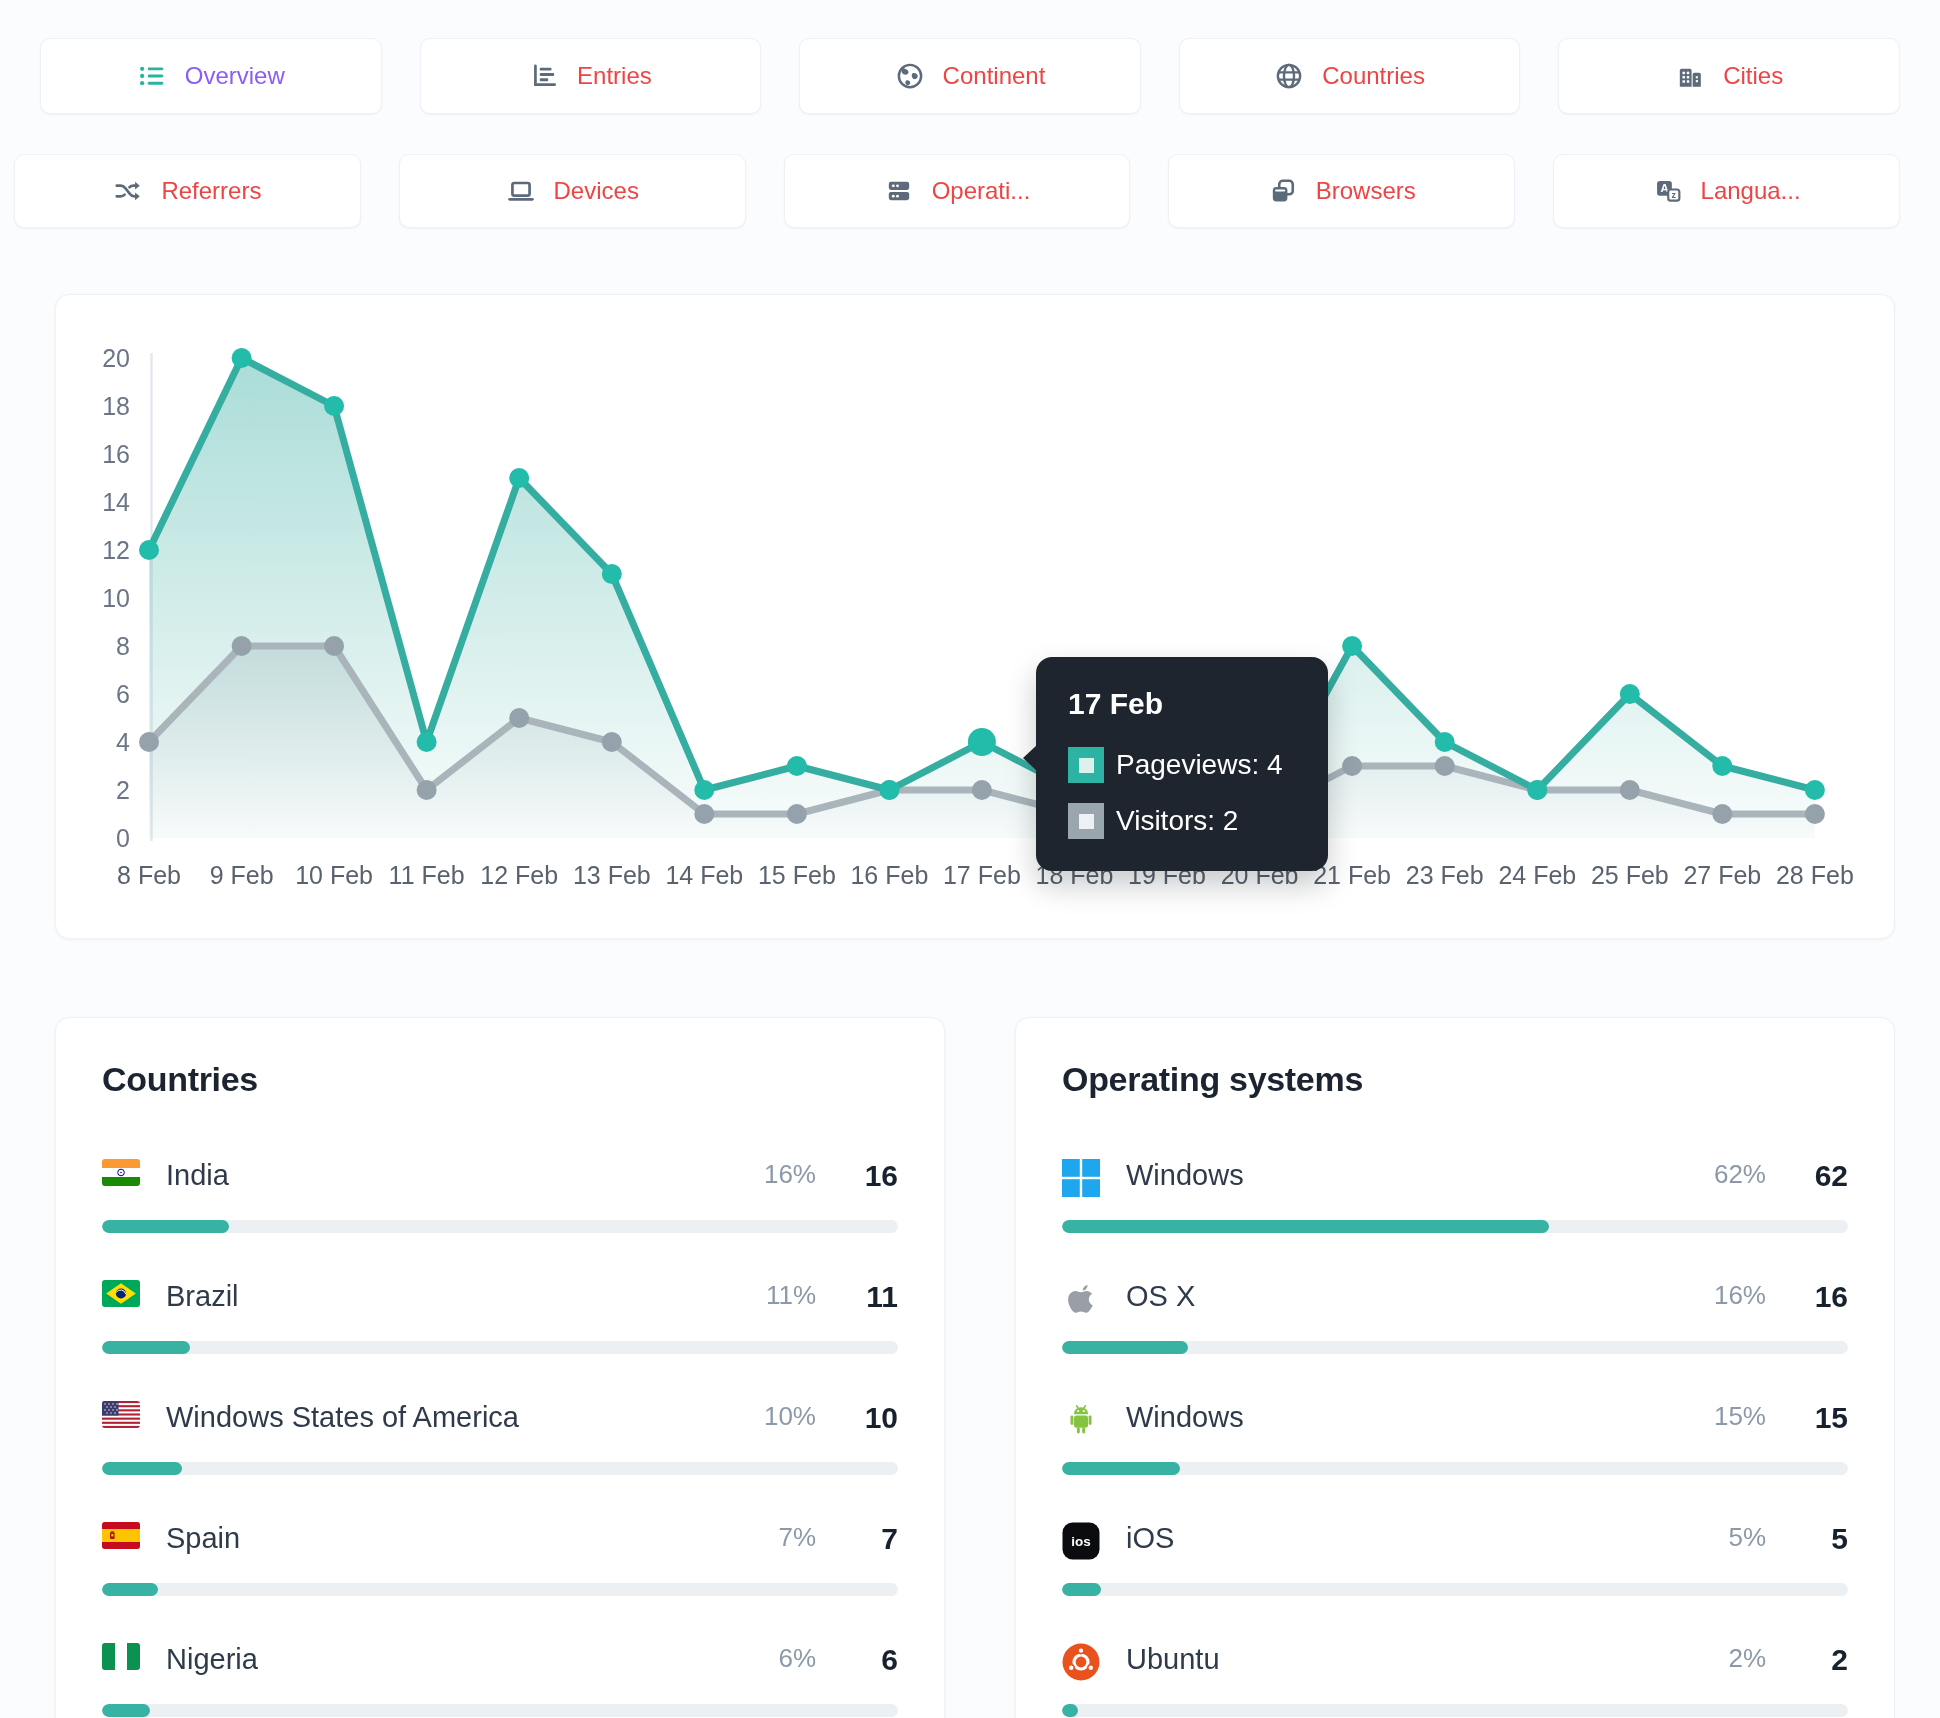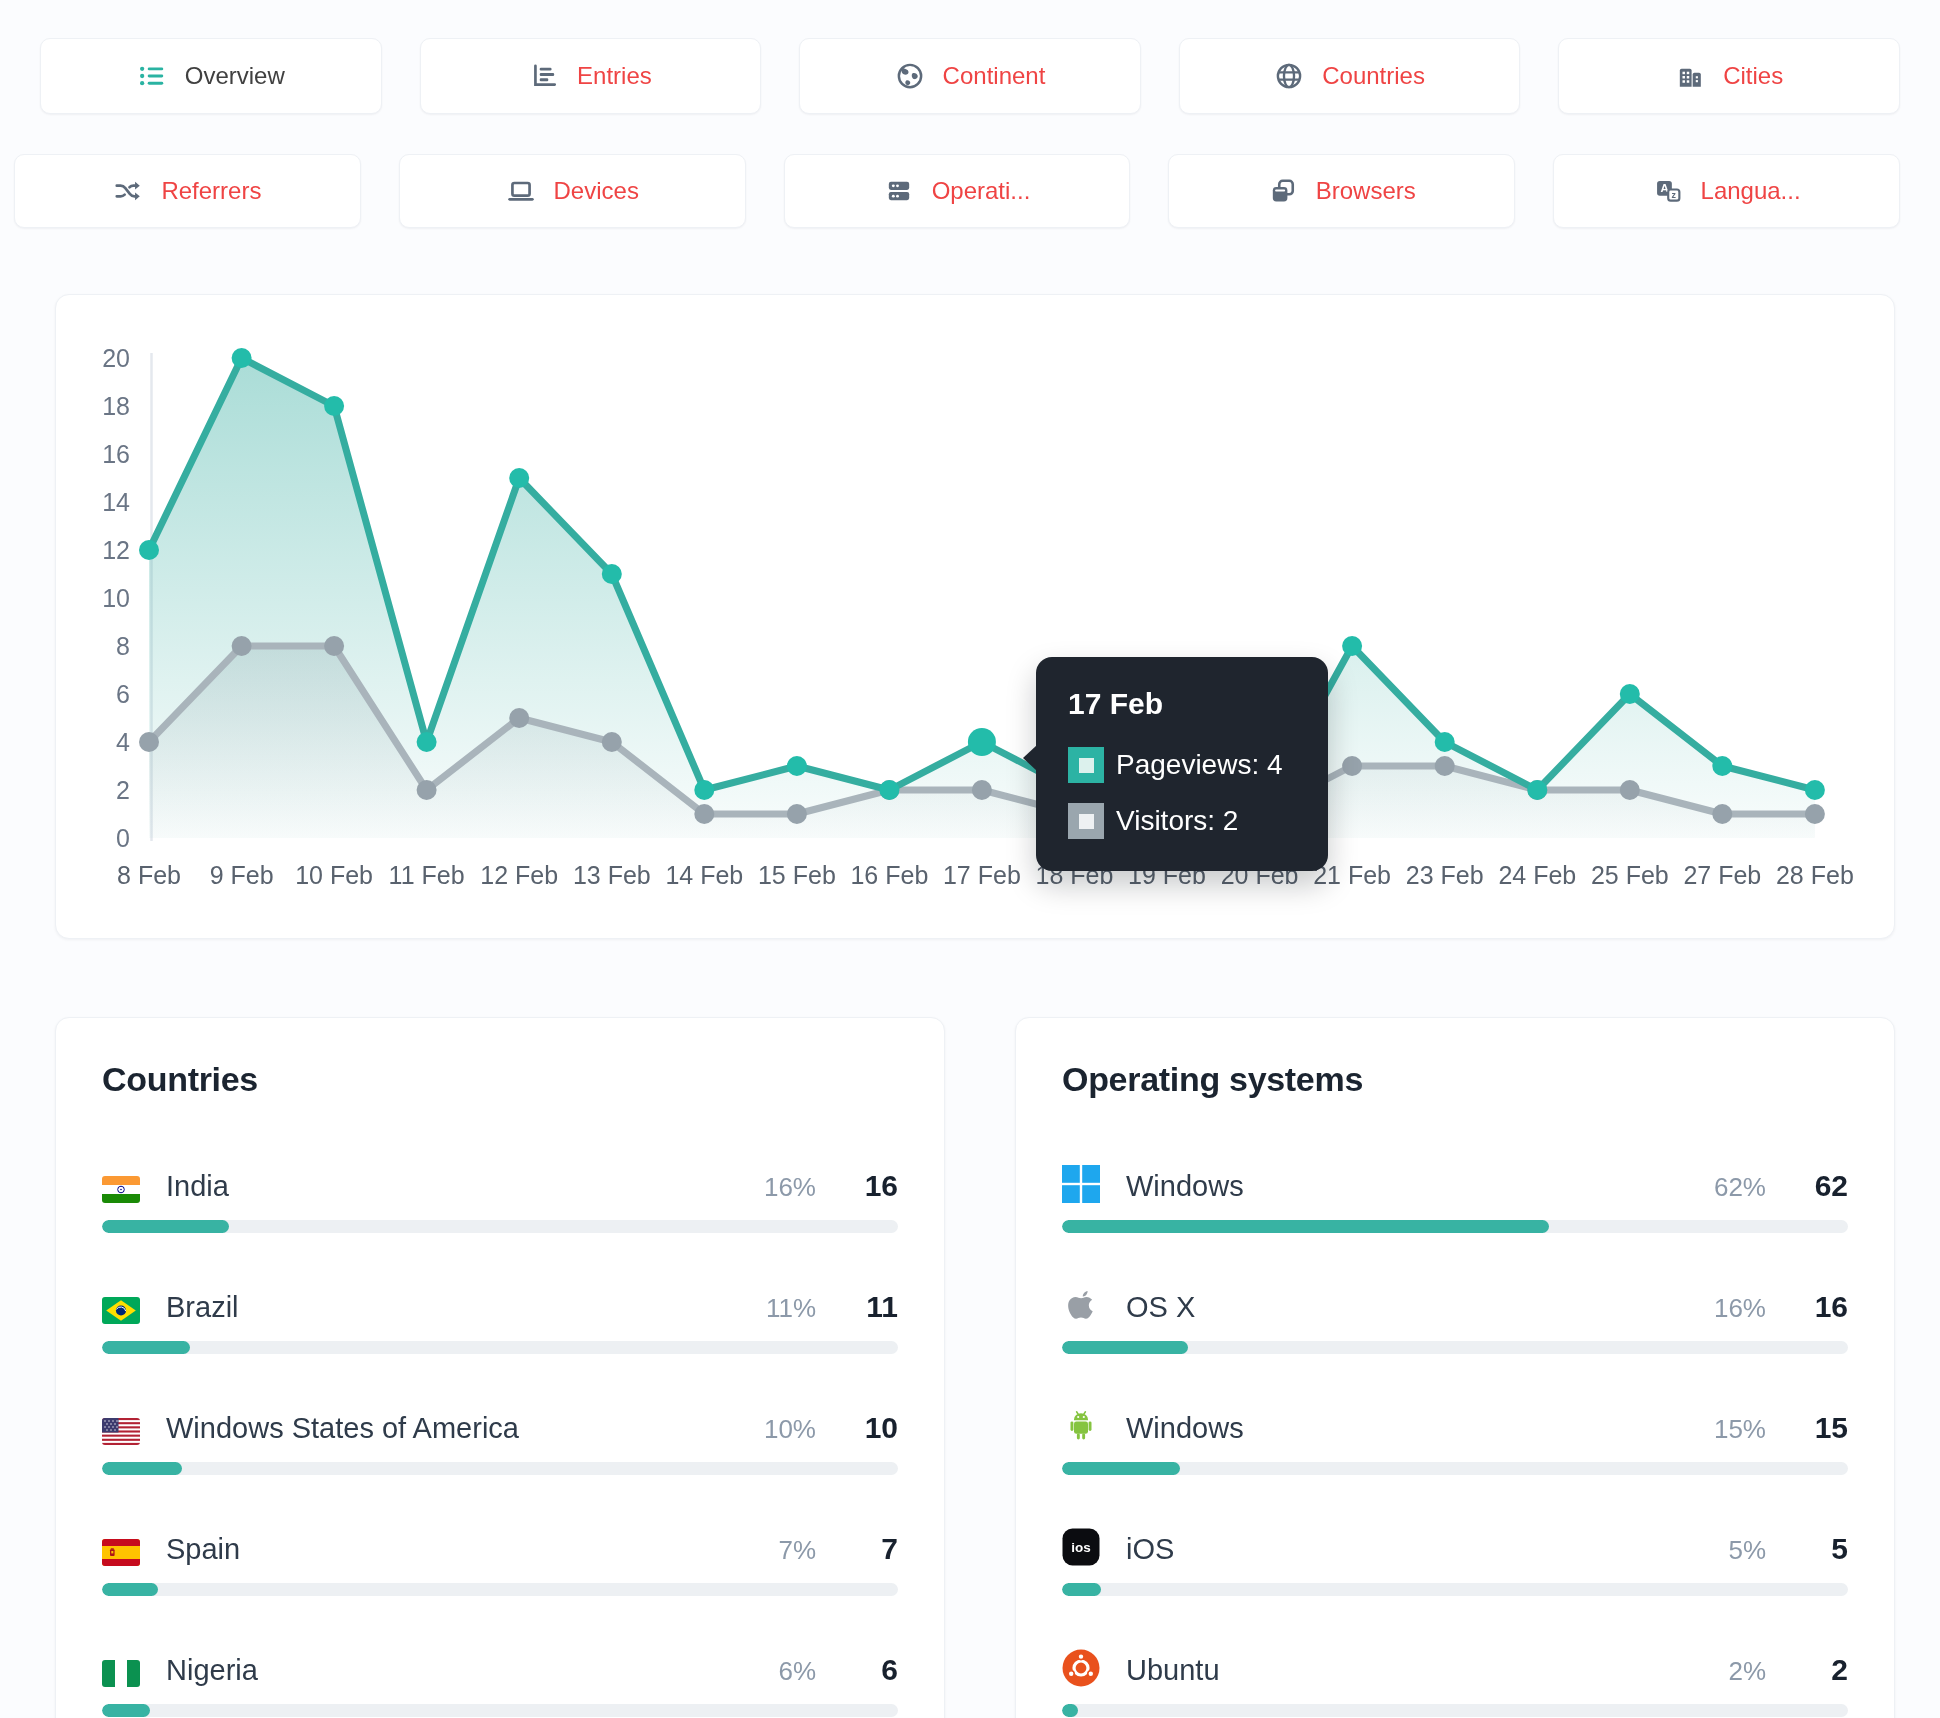--- a/index.html
+++ b/index.html
@@ -15,21 +15,21 @@
   .tabs-row.second { margin-top:40px;padding-left:14px; }
   .tab {
     flex:1; height:76px; background:#ffffff;
     border:1px solid #eef1f5; border-radius:10px;
     box-shadow:0 1px 2px rgba(16,24,40,.05);
     display:flex; align-items:center; justify-content:center; gap:18px;
     font-size:24px; font-weight:500; color:#ef4444; cursor:pointer;
     white-space:nowrap;
   }
   .tabs-row.second .tab { height:74px; }
-  .tab.active { color:#404040; }
+  .tab.active { color:#8b5cf6; }
   .tab-icon { display:flex; width:30px; height:30px; }
   .tab-icon svg { width:30px; height:30px; }
 
   
   .chart-card {
     position:relative; margin:66px 45px 0 55px;
     width:1840px; height:645px;
     background:#ffffff; border:1px solid #eef1f5; border-radius:14px;
     box-shadow:0 1px 3px rgba(16,24,40,.05);
   }
@@ -59,21 +59,21 @@
     box-shadow:0 1px 3px rgba(16,24,40,.05);
     padding:42px 46px; height:840px;
   }
   .stat-card.countries { width:890px; }
   .stat-card.os { width:880px; }
   .stat-card h2 {
     margin:0 0 60px 0; font-size:34px; font-weight:700; color:#1b2430;
     letter-spacing:-0.3px;
   }
   .srow { margin-bottom:47px; }
-  .srow-top { display:flex; align-items:flex-end; height:44px; }
+  .srow-top { display:flex; align-items:flex-start; height:44px; }
   .srow-icon { width:40px; margin-right:24px; display:flex; align-items:center; flex:none; }
   .flag { width:38px; height:27px; border-radius:3px; overflow:hidden; display:flex;
           box-shadow:inset 0 0 0 1px rgba(0,0,0,.07); }
   .srow-name { font-size:29px; font-weight:500; color:#2f3b4a; }
   .srow-pct { margin-left:auto; font-size:26px; color:#8c99a9; }
   .srow-count { width:82px; text-align:right; font-size:30px; font-weight:700; color:#18212e; }
   .bar { margin-top:17px; height:13px; background:#edf0f3; border-radius:8px; overflow:hidden; }
   .bar-fill { height:100%; border-radius:8px; }
 </style>
 </head>

